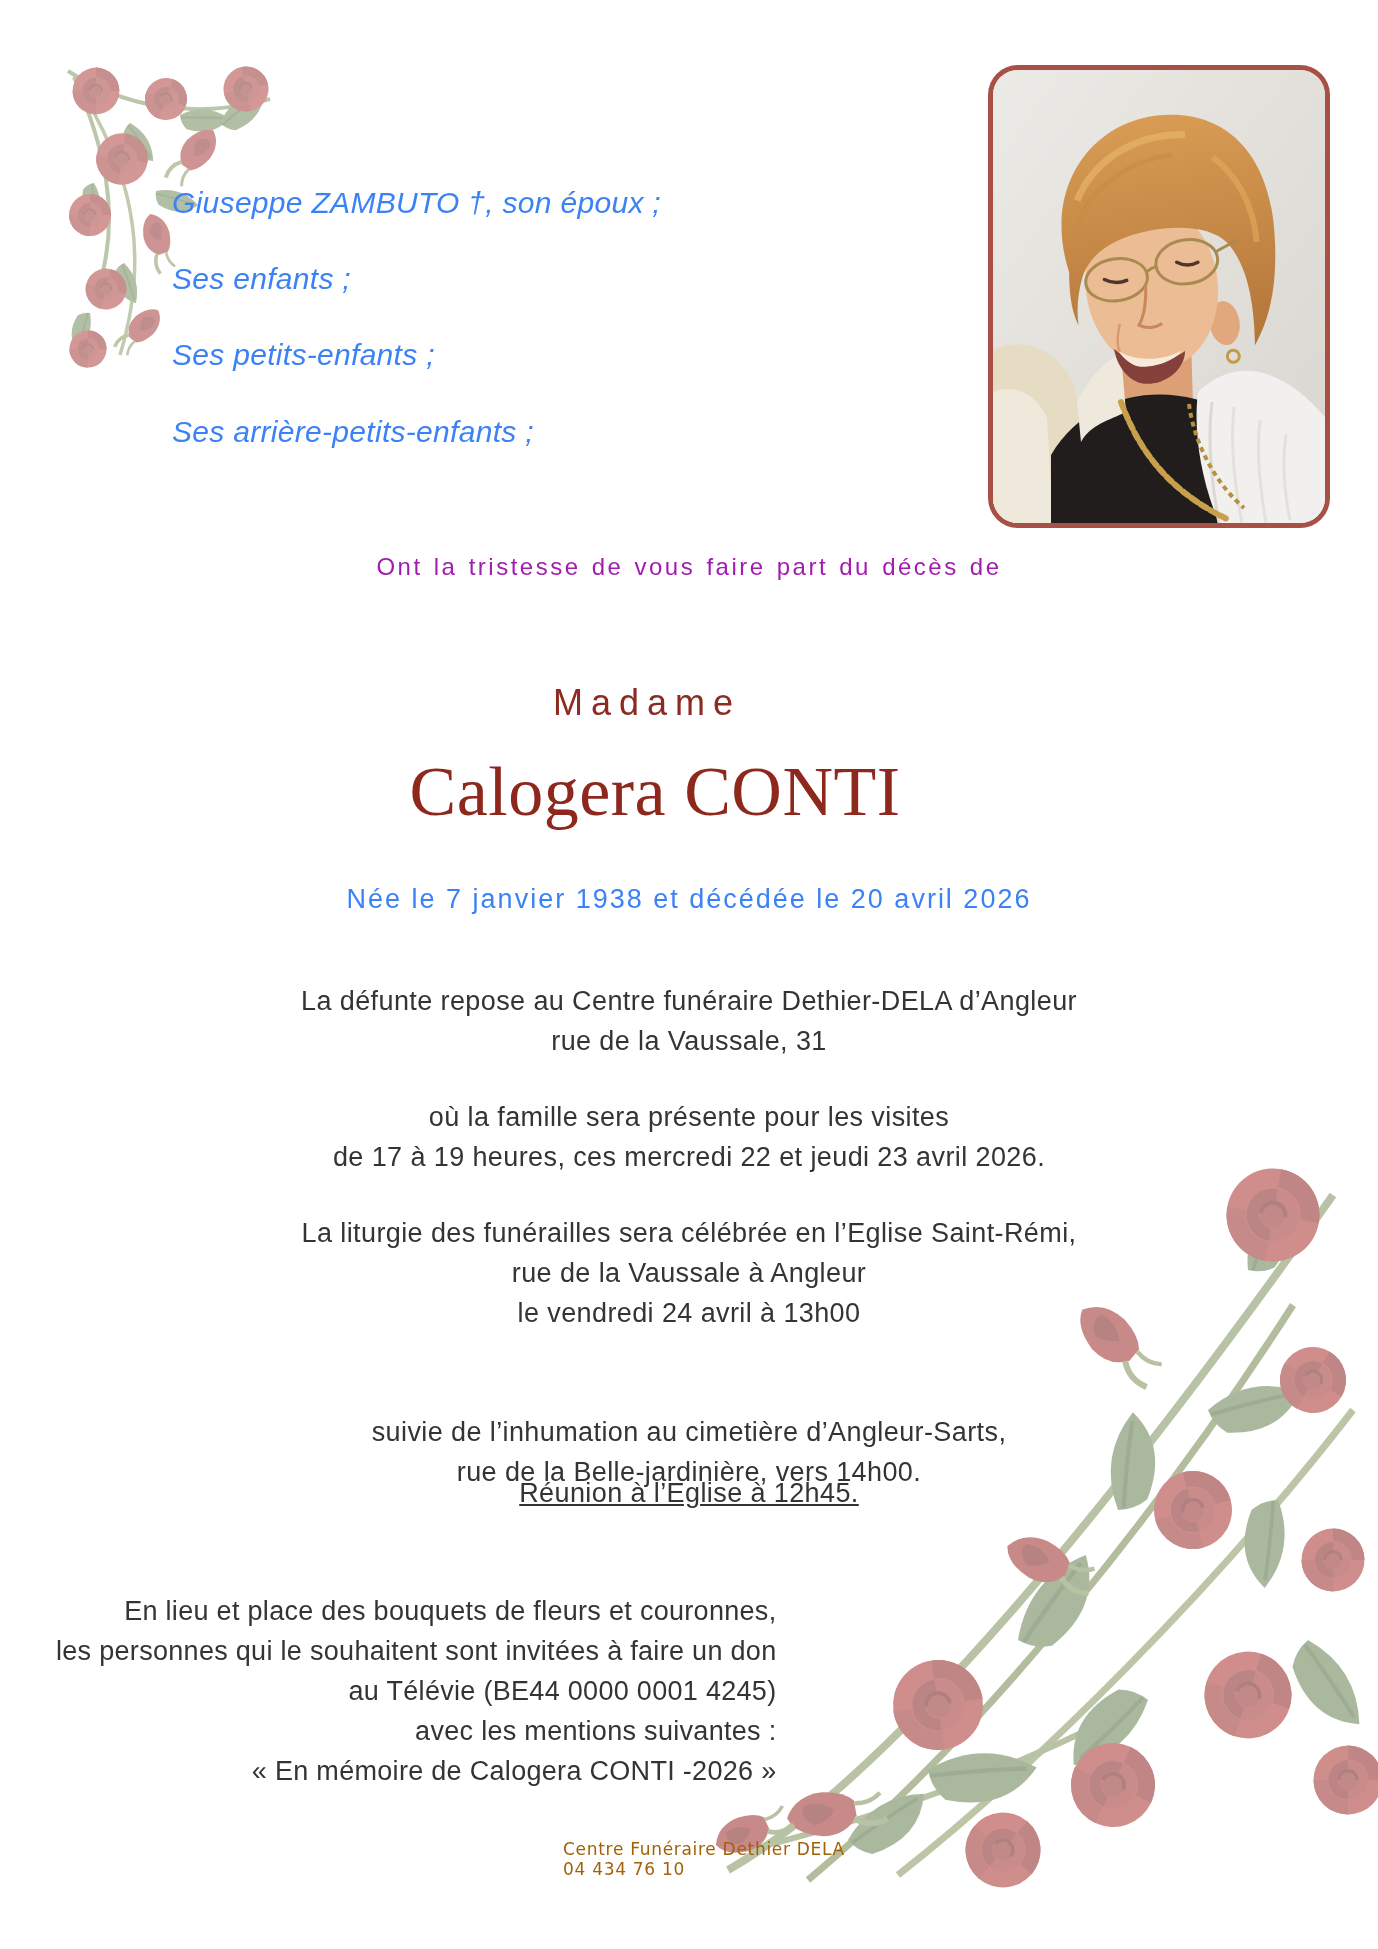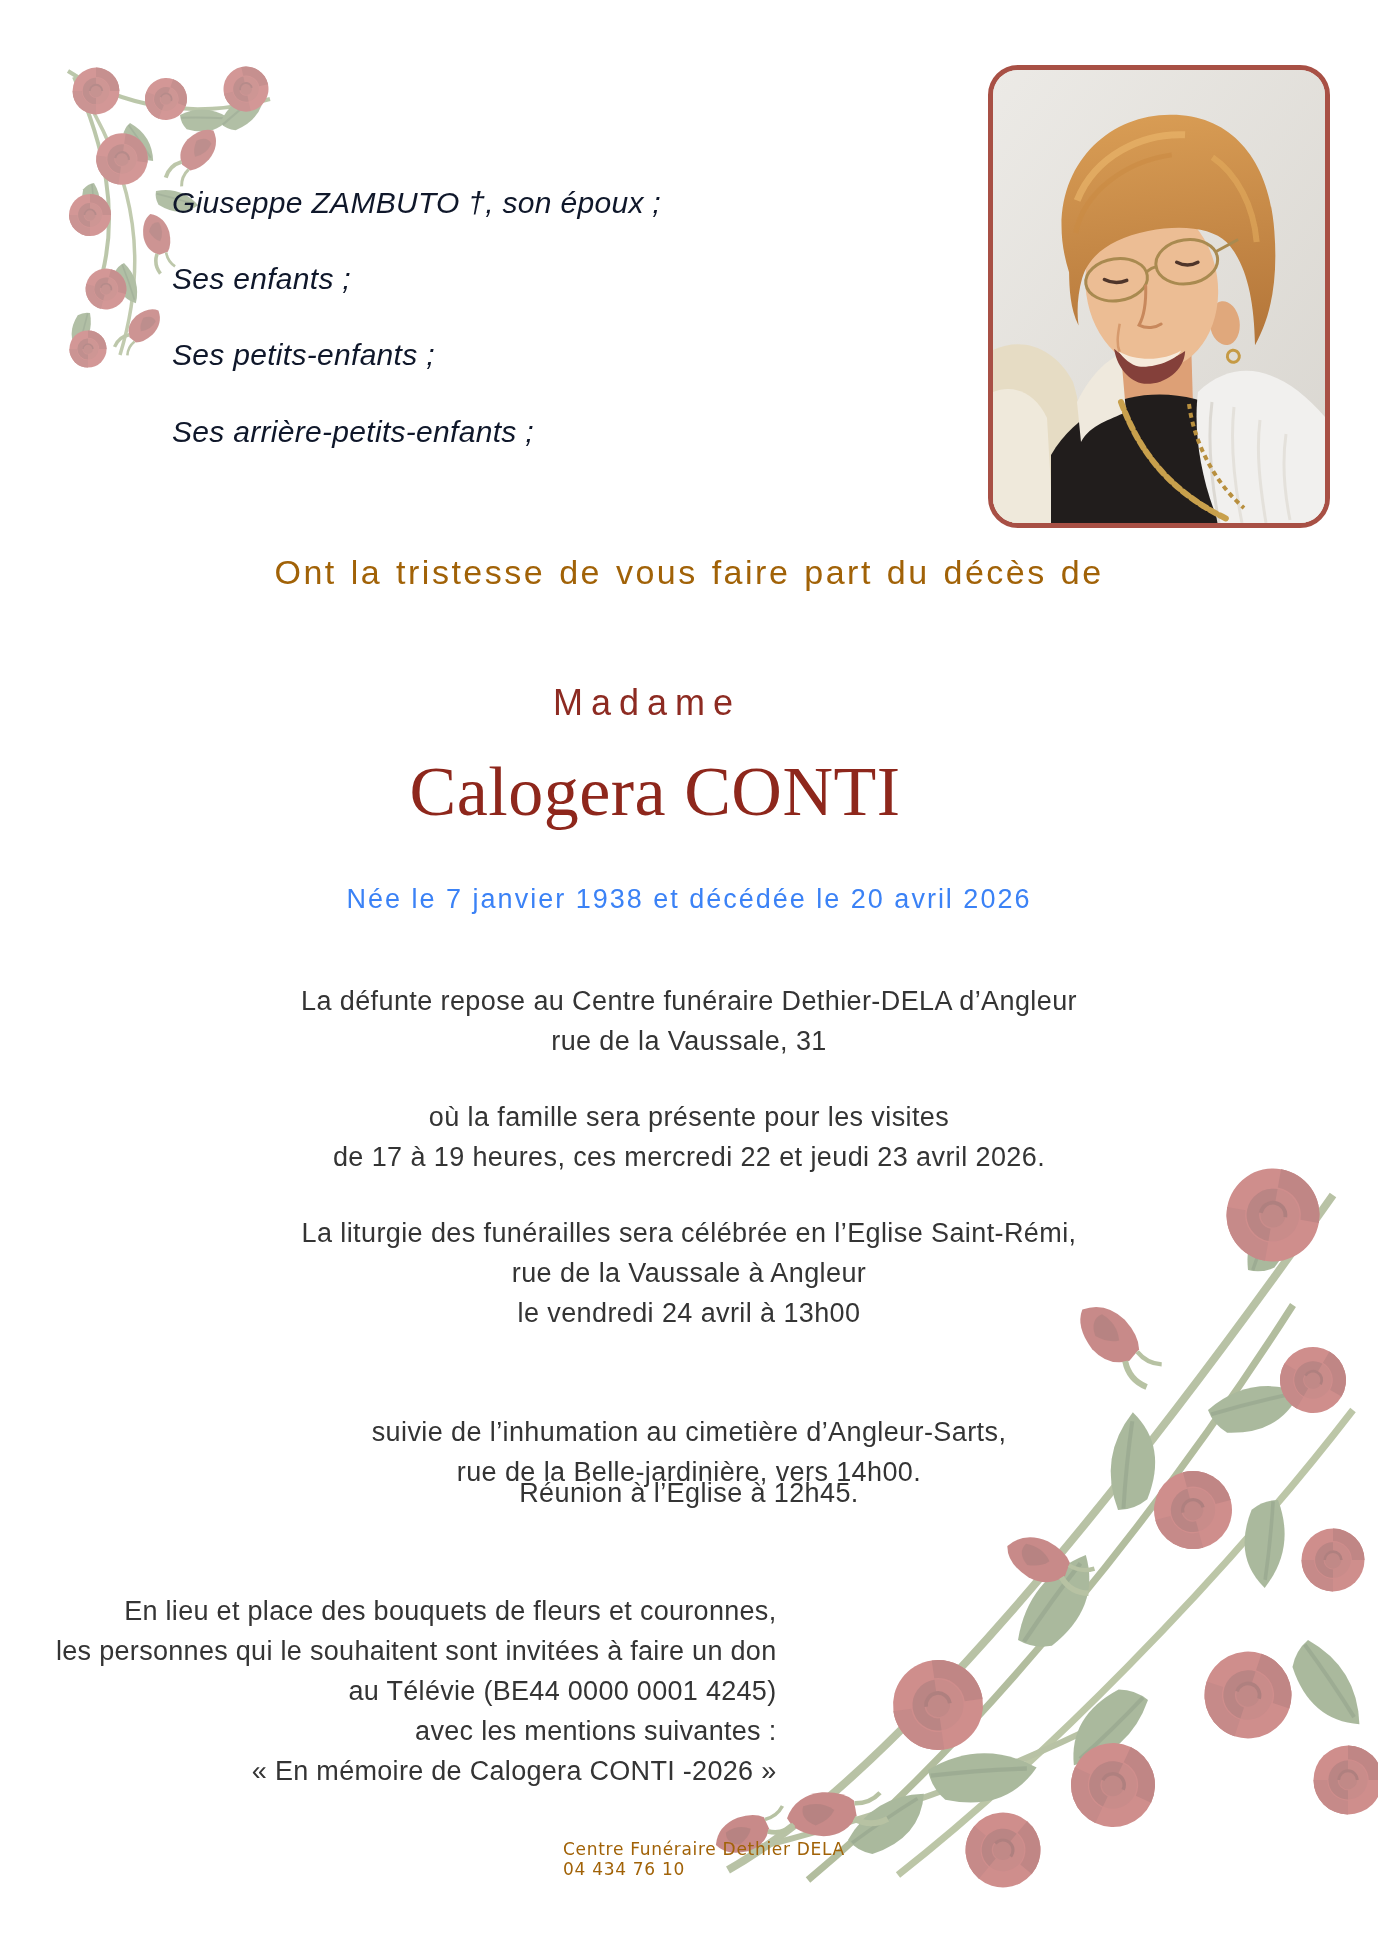--- a/index.html
+++ b/index.html
@@ -20,37 +20,37 @@
     position:absolute;z-index:1;
     left:988px;top:65px;width:332px;height:453px;
     border:5px solid #a85045;border-radius:30px;
     overflow:hidden;box-sizing:content-box;background:#e7e5e0;
   }
   .portrait svg{display:block;width:100%;height:100%;}
   
   .txt{position:absolute;z-index:2;white-space:nowrap;}
   .family-line{
     left:172px;font-size:30px;font-style:italic;
-    color:#0f172a;letter-spacing:.3px;
+    color:#3b82f6;letter-spacing:.3px;
   }
   .centered{left:0;width:100%;text-align:center;}
-  .intro{top:553px;font-size:34px;letter-spacing:2.5px;word-spacing:2px;color:#a16207;}
+  .intro{top:553px;font-size:24px;letter-spacing:2.5px;word-spacing:2px;color:#a21caf;}
   .madame{top:682px;font-size:36px;letter-spacing:8px;color:#8d2b22;transform:translateX(-42px);}
   .name{
     top:752px;font-size:70px;color:#8e271c;
     font-family:"Liberation Serif", serif;letter-spacing:.5px;
     transform:translateX(-34px);
   }
   .dates{top:884px;font-size:27px;letter-spacing:2px;color:#3b82f6;}
   .para{left:0;width:100%;text-align:center;font-size:27px;line-height:40px;color:#343434;letter-spacing:.4px;}
   .p-repose{top:981px;}
   .p-visits{top:1097px;}
   .p-liturgy{top:1213px;}
   .p-burial{top:1412px;text-align:center;}
-  .p-meeting{top:1473px;}
+  .p-meeting{top:1473px;text-decoration:underline;}
   .donations{
     left:56px;top:1591px;text-align:right;
     font-size:27px;line-height:40px;color:#343434;letter-spacing:.3px;
   }
   .footer{
     left:563px;top:1840px;text-align:left;
     font-family:"DejaVu Sans", sans-serif;
     font-size:17px;line-height:19.5px;letter-spacing:.7px;color:#a16207;
   }
 </style>

